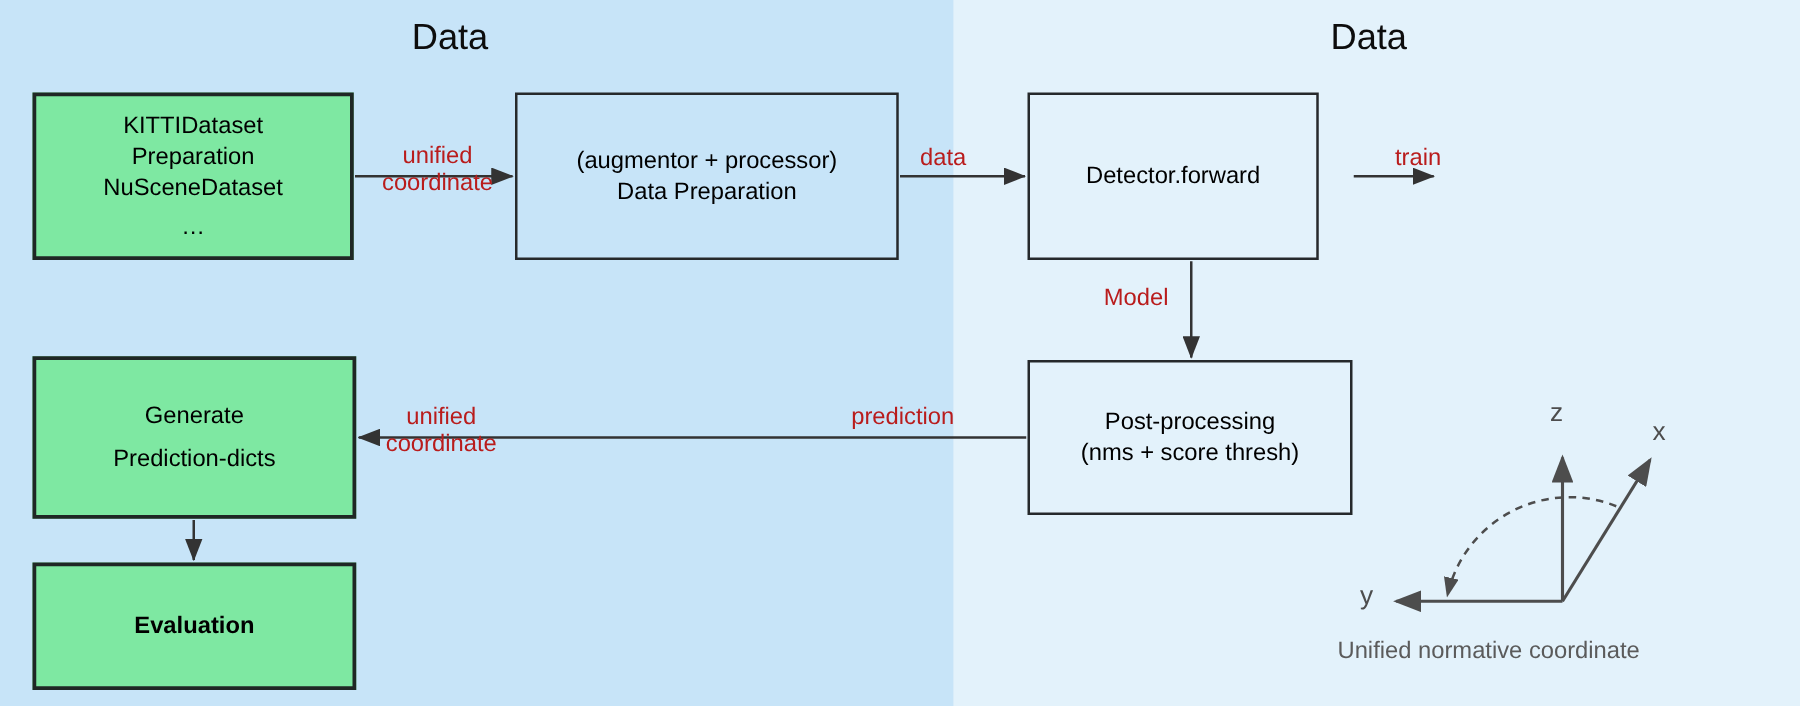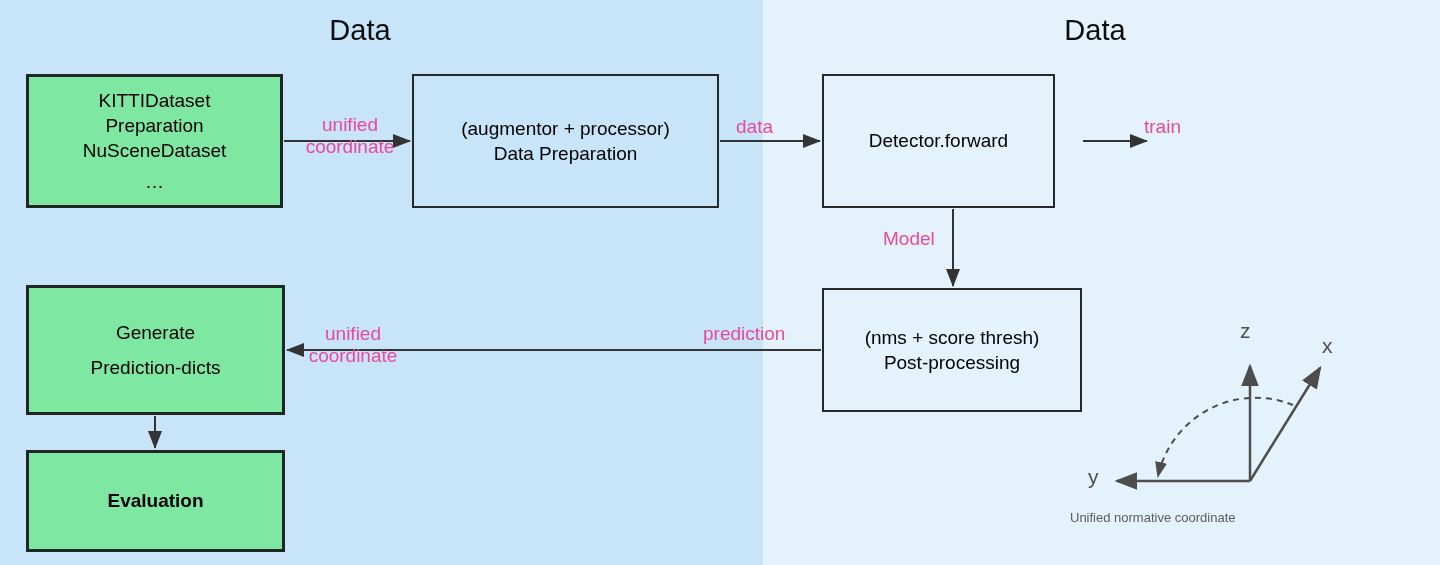--- a/index.html
+++ b/index.html
@@ -60,27 +60,27 @@
     background: transparent;
     border: 2px solid #26292b;
   }
   .node .line {
     display: block;
     white-space: nowrap;
   }
   .edge-label {
     position: absolute;
     font-size: 19px;
-    color: #ec4899;
+    color: #b91c1c;
     white-space: nowrap;
     line-height: 1.15;
   }
   .axis-caption {
     position: absolute;
-    font-size: 13px;
+    font-size: 19px;
     color: #5b5b5b;
     white-space: nowrap;
   }
   .axis-letter {
     position: absolute;
     font-size: 21px;
     color: #4d4d4d;
     white-space: nowrap;
   }
   svg.overlay {
@@ -114,22 +114,22 @@
     <span class="line">(augmentor + processor)</span>
     <span class="line">Data Preparation</span>
   </div>
 
   <div class="node plain" style="left:822px; top:74px; width:233px; height:134px;">
     <span class="line">Detector.forward</span>
   </div>
 
 
   <div class="node plain" style="left:822px; top:288px; width:260px; height:124px;">
+    <span class="line">Post-processing</span>
     <span class="line">(nms + score thresh)</span>
-    <span class="line">Post-processing</span>
   </div>
 
   <div class="node green" style="left:26px; top:285px; width:259px; height:130px;gap:10px;">
     <span class="line">Generate</span>
     <span class="line">Prediction-dicts</span>
   </div>
 
   <div class="node green" style="left:26px; top:450px; width:259px; height:102px;font-weight:bold;">
     <span class="line">Evaluation</span>
   </div>
@@ -168,25 +168,25 @@
     <path d="M 1293 405 A 100 100 0 0 0 1158 476" fill="none" stroke="#4d4d4d" stroke-width="2" stroke-dasharray="6 5" marker-end="url(#arrowhead-dash)"></path>
   </svg>
 
   <div class="edge-label" style="left:295px; top:114px; text-align:center; width:110px;">
     <span style="display:block;">unified</span>
     <span style="display:block;">coordinate</span>
   </div>
 
   <div class="edge-label" style="left:736px; top:116px;">data</div>
 
-  <div class="edge-label" style="left:1144px; top:116px;">train</div>
+  <div class="edge-label" style="left:1116px; top:116px;">train</div>
 
   <div class="edge-label" style="left:883px; top:228px;">Model</div>
 
-  <div class="edge-label" style="left:703px; top:323px;">prediction</div>
+  <div class="edge-label" style="left:681px; top:323px;">prediction</div>
 
   <div class="edge-label" style="left:293px; top:323px; text-align:center; width:120px;">
     <span style="display:block;">unified</span>
     <span style="display:block;">coordinate</span>
   </div>
 
   <div class="axis-letter" style="left:1240px; top:319px;">z</div>
   <div class="axis-letter" style="left:1322px; top:334px;">x</div>
   <div class="axis-letter" style="left:1088px; top:465px;">y</div>
 

